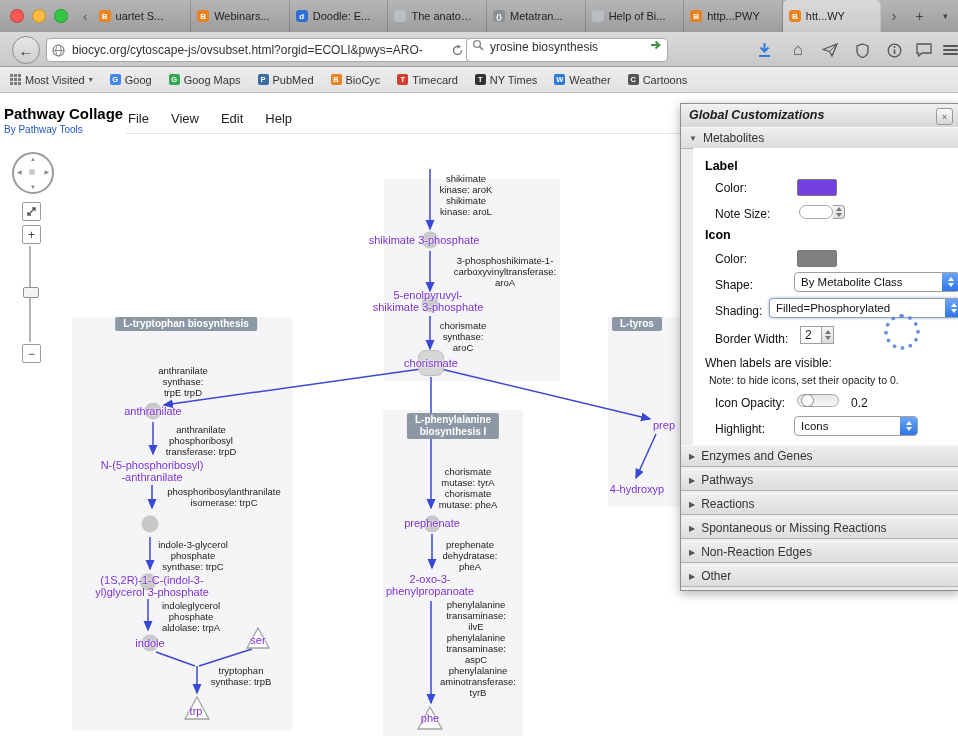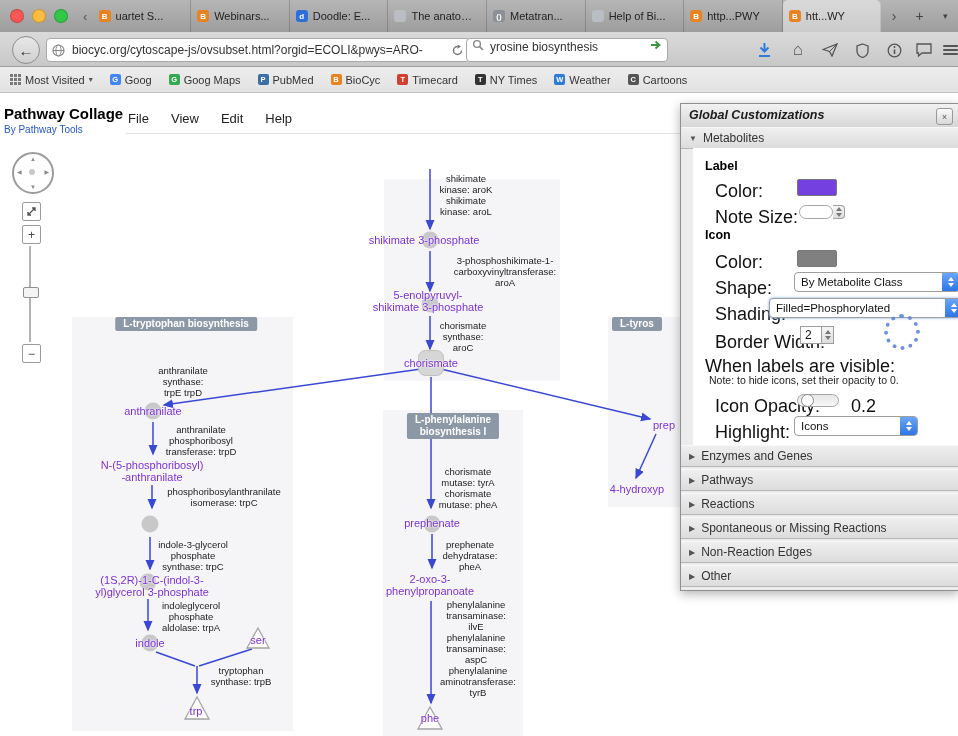--- a/index.html
+++ b/index.html
@@ -53,21 +53,21 @@
   .pw{background:#8d98a6;color:#fff;font-size:10px;font-weight:bold;line-height:12px;padding:1px 8px;border-radius:2px;}
 
   
   .panel{position:absolute;left:680px;top:103px;width:277px;height:486px;background:#ececec;border:1px solid #8f8f8f;box-shadow:0 3px 10px rgba(0,0,0,.3);z-index:30;}
   .phead{position:absolute;left:0;top:0;width:100%;height:23px;background:linear-gradient(#f2f2f2,#d7d7d7);border-bottom:1px solid #a9a9a9;font-style:italic;}
   .phead .t{position:absolute;left:8px;top:4px;font-size:12.5px;font-weight:bold;color:#1a1a1a;}
   .closebox{position:absolute;right:5px;top:4px;width:15px;height:15px;border:1px solid #999;border-radius:3px;background:linear-gradient(#fafafa,#d8d8d8);font-size:9px;color:#555;display:flex;align-items:center;justify-content:center;}
   .secbar{position:absolute;left:0;width:100%;height:22px;background:linear-gradient(#efefef,#dcdcdc);border-bottom:1px solid #b5b5b5;border-top:1px solid #f8f8f8;display:flex;align-items:center;gap:6px;padding-left:8px;box-sizing:border-box;font-size:12px;color:#333;}
   .disc{font-size:8px;color:#555;}
   .pcontent{position:absolute;left:12px;top:44px;width:100%;height:297px;background:#fff;border-bottom:4px solid #000000;}
-  .plab{position:absolute;font-size:18px;color:#111;}
+  .plab{position:absolute;font-size:12px;color:#111;}
   .phdg{position:absolute;font-size:12.5px;font-weight:bold;color:#000;}
   .swatch{position:absolute;width:38px;height:15px;border:1px solid #777;border-radius:2px;}
   .mselect{position:absolute;height:20px;background:#fff;border:1px solid #9e9e9e;border-radius:4px;display:flex;align-items:center;box-sizing:border-box;}
   .mselect .txt{flex:1;font-size:11.5px;color:#111;padding-left:6px;white-space:nowrap;overflow:hidden;}
   .mselect .blu{width:17px;height:100%;background:linear-gradient(#6aa5f8,#2e75e6);border-radius:0 3px 3px 0;display:flex;flex-direction:column;align-items:center;justify-content:center;gap:2px;}
   .wtri-up{width:0;height:0;border-left:3.5px solid transparent;border-right:3.5px solid transparent;border-bottom:4px solid #fff;}
   .wtri-dn{width:0;height:0;border-left:3.5px solid transparent;border-right:3.5px solid transparent;border-top:4px solid #fff;}
   .gtri-up{width:0;height:0;border-left:3px solid transparent;border-right:3px solid transparent;border-bottom:4px solid #777;}
   .gtri-dn{width:0;height:0;border-left:3px solid transparent;border-right:3px solid transparent;border-top:4px solid #777;}
   .numfield{position:absolute;background:#fff;border:1px solid #9e9e9e;font-size:12px;color:#111;display:flex;align-items:center;padding-left:4px;box-sizing:border-box;}

